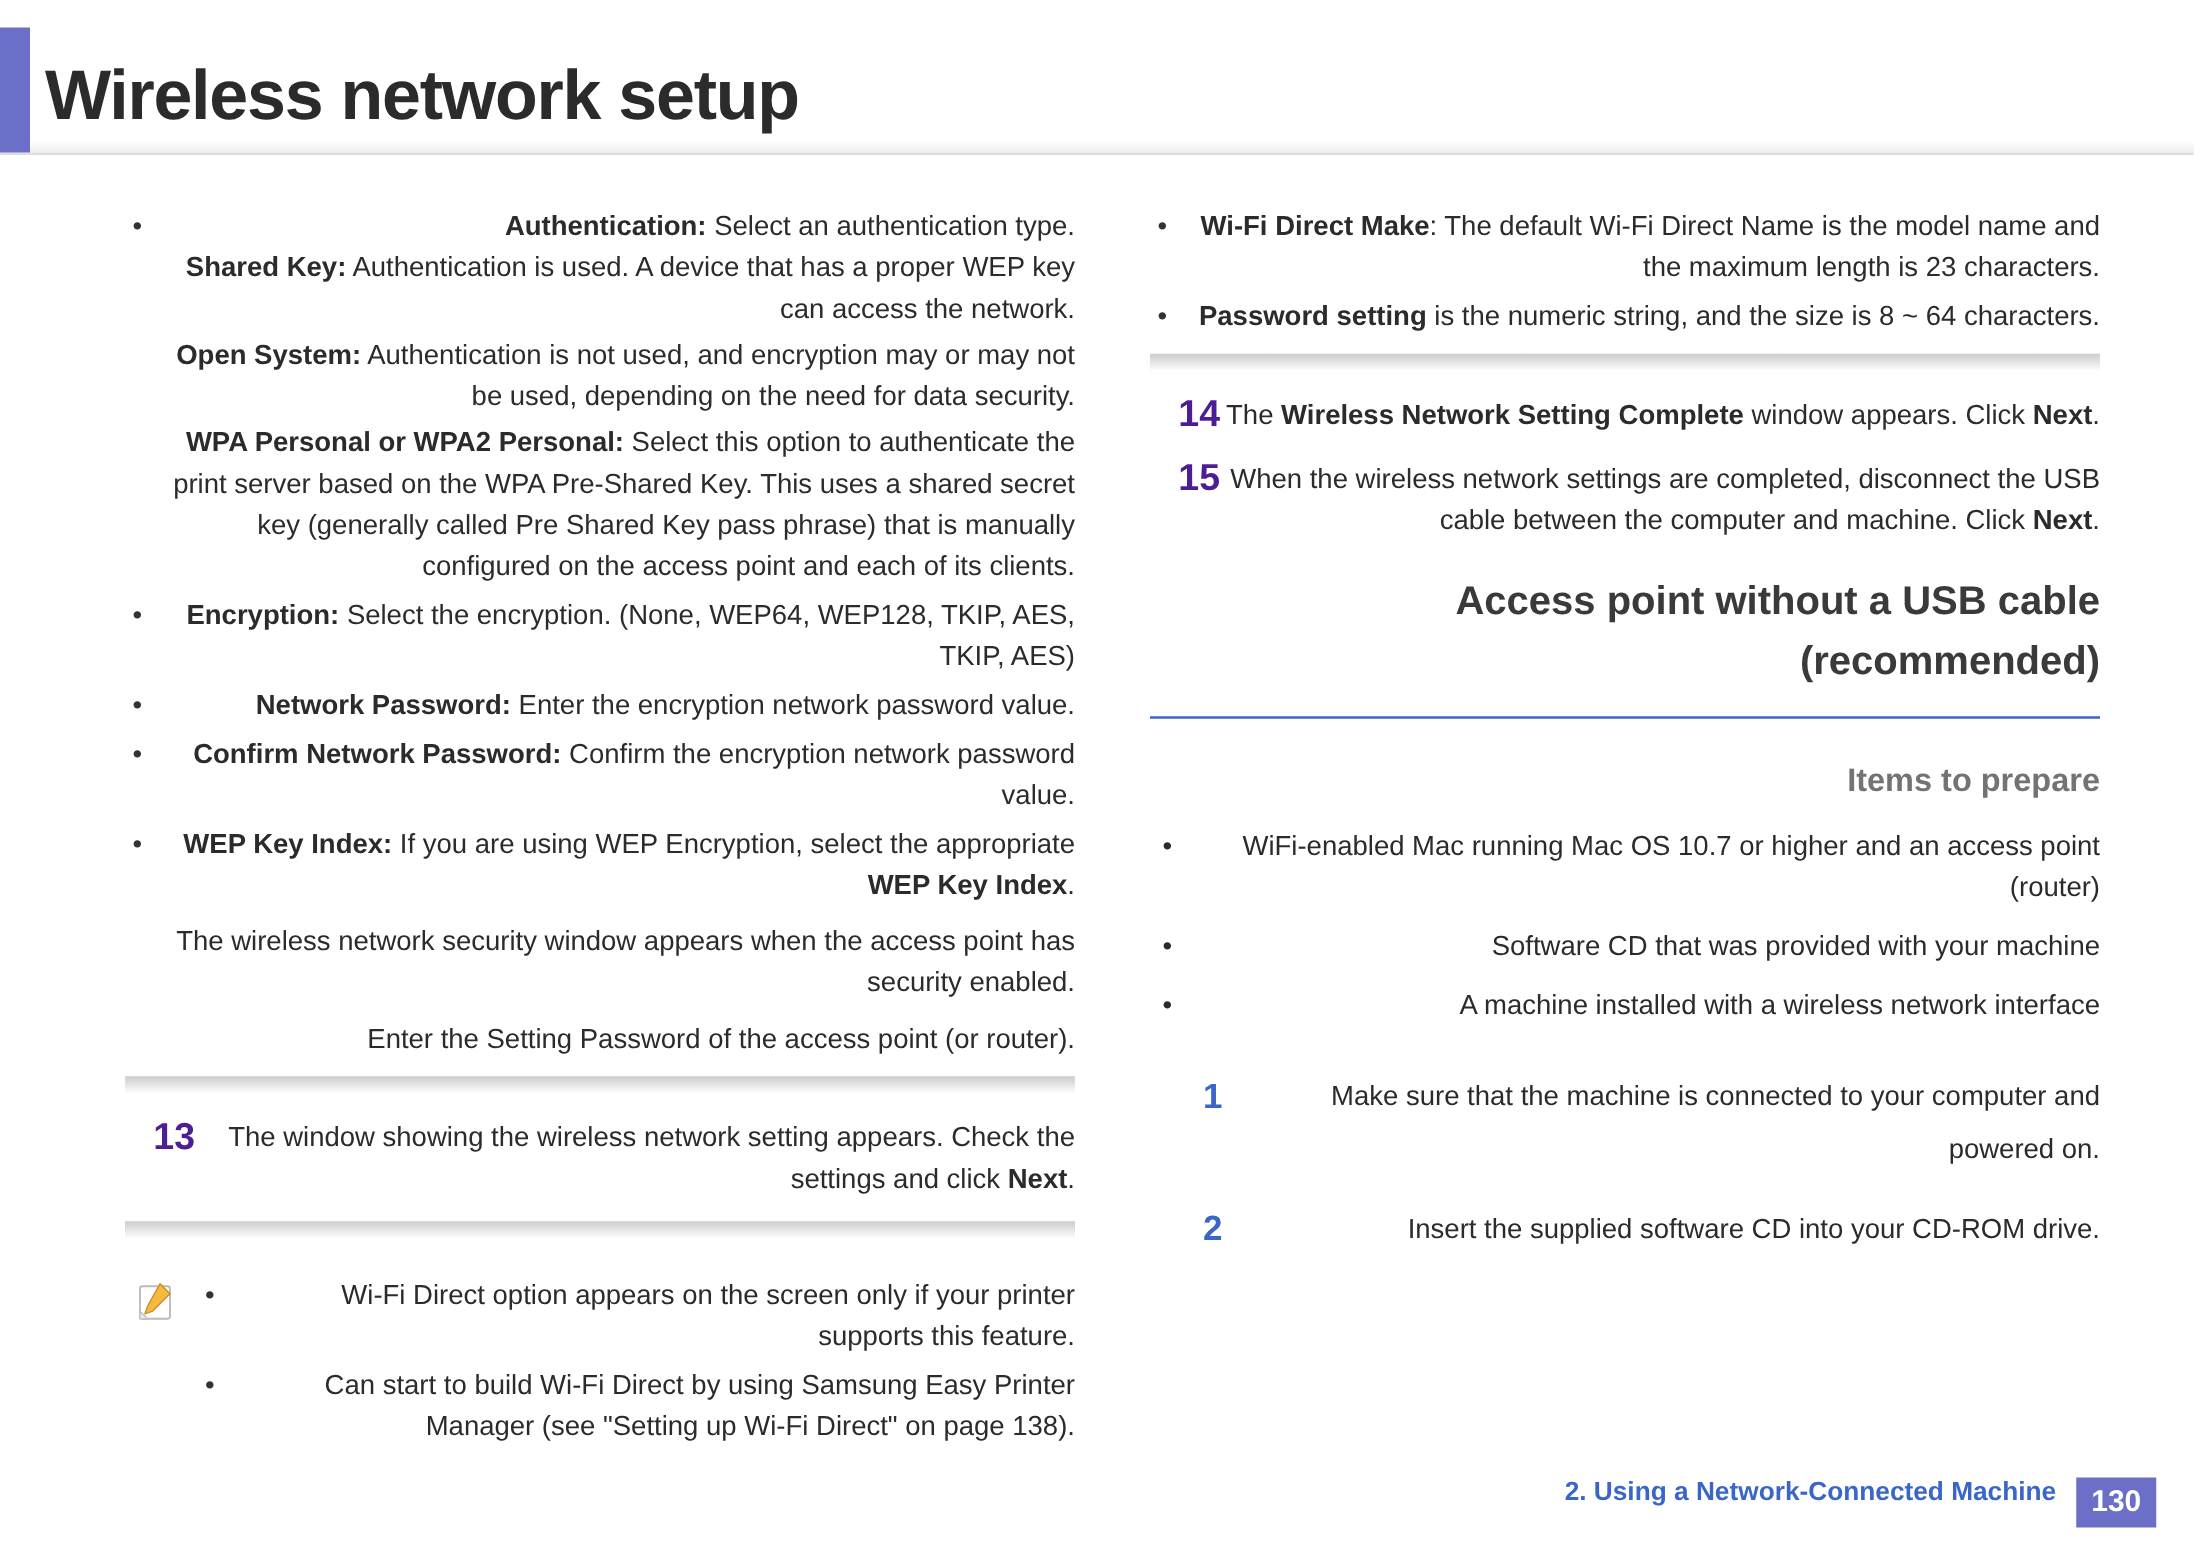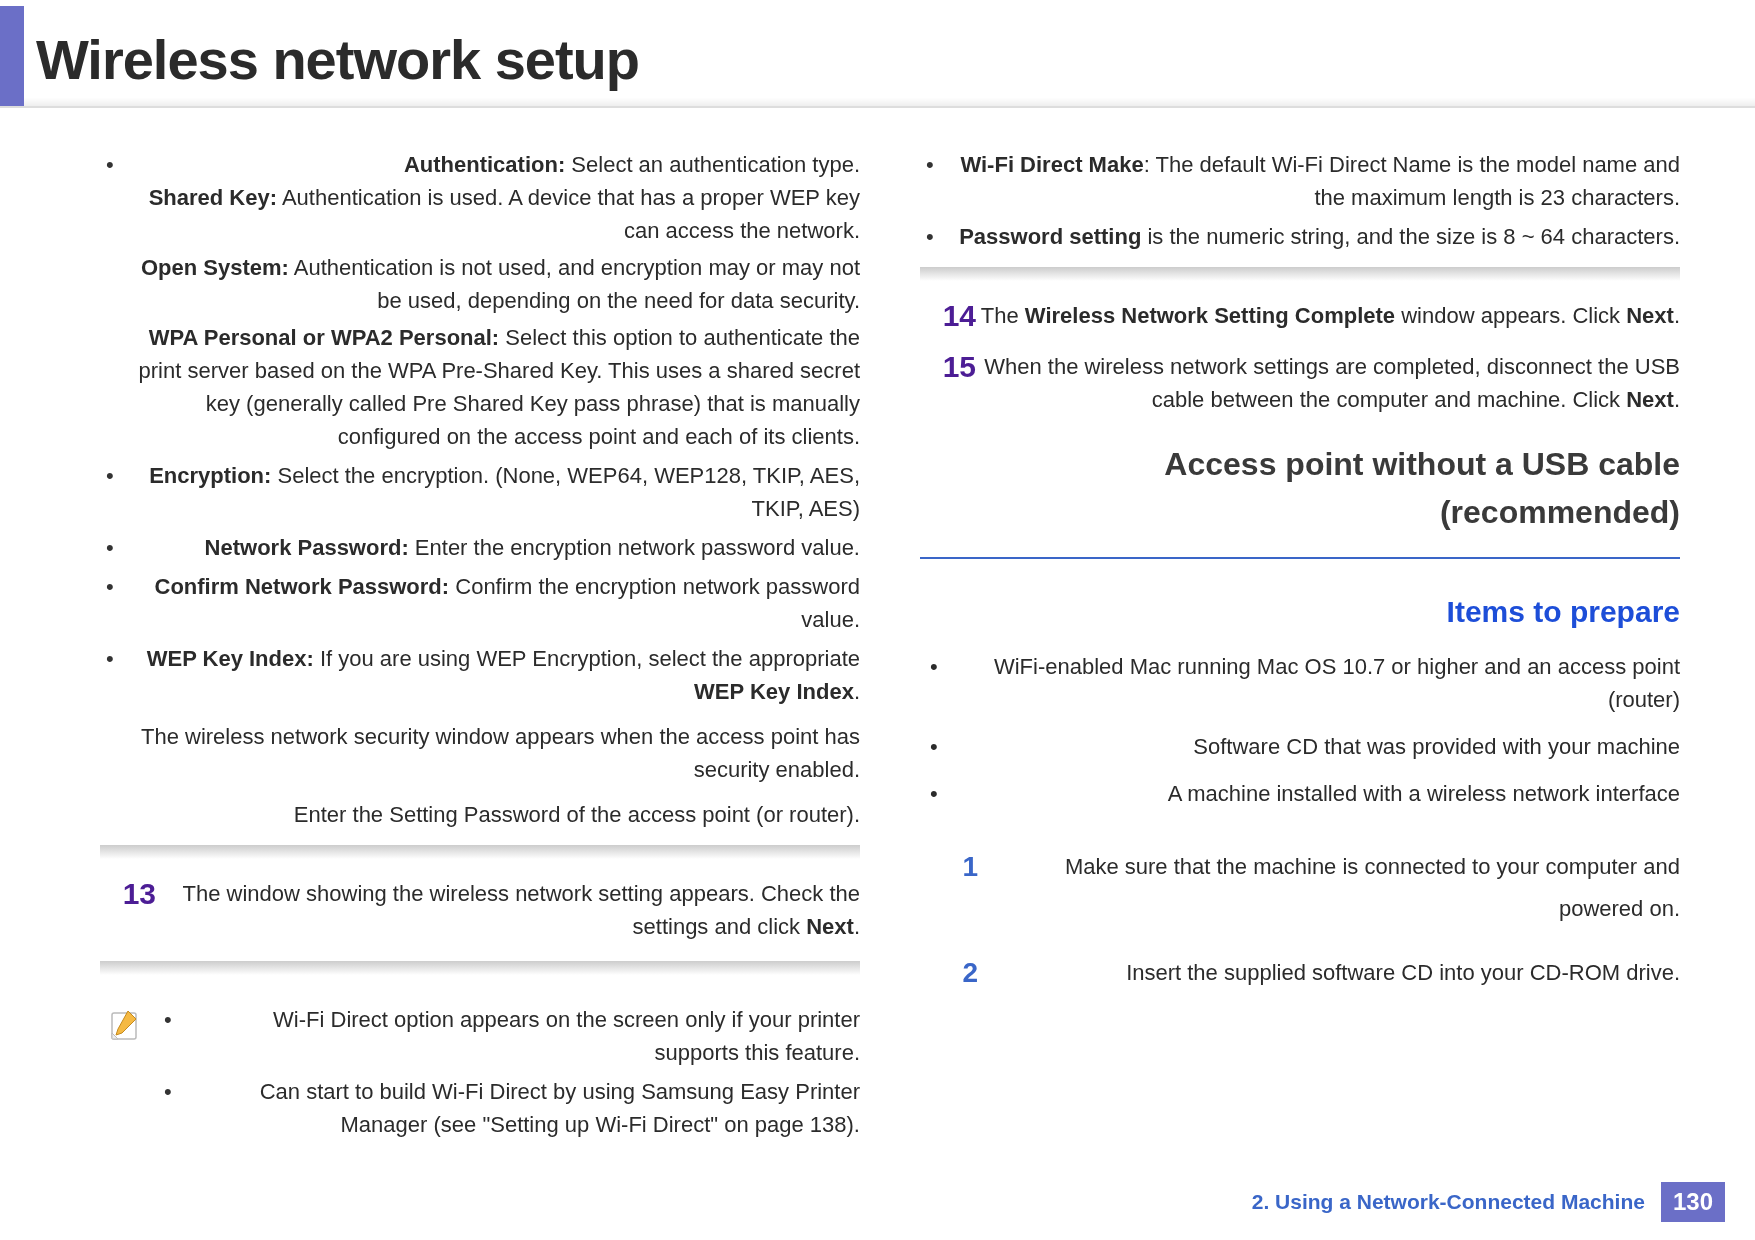--- a/index.html
+++ b/index.html
@@ -7,21 +7,21 @@
     font-family: "Segoe UI", Arial, sans-serif;
     width: 1755px;
     height: 1240px;
     background: #fff;
     position: relative;
     color: #222;
   }
   .header-bar {
     display: flex;
     align-items: flex-end;
-    height: 108px;
+    height: 124px;
     border-bottom: 2px solid #ddd;
     background: linear-gradient(to bottom, #fff 0%, #fff 92%, #eee 100%);
   }
   .header-accent {
     width: 24px;
     height: 100px;
     background: #6b6fc7;
   }
   .page-title {
     font-size: 56px;
@@ -95,23 +95,23 @@
   .note-list { flex: 1; }
   .section-heading {
     font-size: 32px;
     font-weight: 700;
     color: #3a3a3a;
     border-bottom: 2px solid #3a66c8;
     padding-bottom: 21px;
     margin: 24px 0 30px 0;
   }
   .sub-heading {
-    font-size: 30px;
-    font-weight: 700;
-    color: #1d4ed8;
+    font-size: 26px;
+    font-weight: 700;
+    color: #737373;
     margin-bottom: 16px;
   }
   .prep-list { list-style: none; margin-bottom: 36px; }
   .prep-item {
     position: relative;
     padding-left: 40px;
     margin-bottom: 14px;
   }
   .prep-item::before {
     content: "•";
@@ -131,21 +131,21 @@
     color: #3a66c8;
     width: 48px;
     flex-shrink: 0;
   }
   .step-body-small { flex: 1; line-height: 1.9; }
   .footer {
     position: absolute;
     bottom: 18px;
     right: 30px;
     display: flex;
-    align-items: center;
+    align-items: flex-start;
     gap: 16px;
   }
   .footer-text {
     font-size: 21px;
     font-weight: 700;
     color: #3a66c8;
   }
   .page-num {
     background: #6b6fc7;
     color: #fff;

